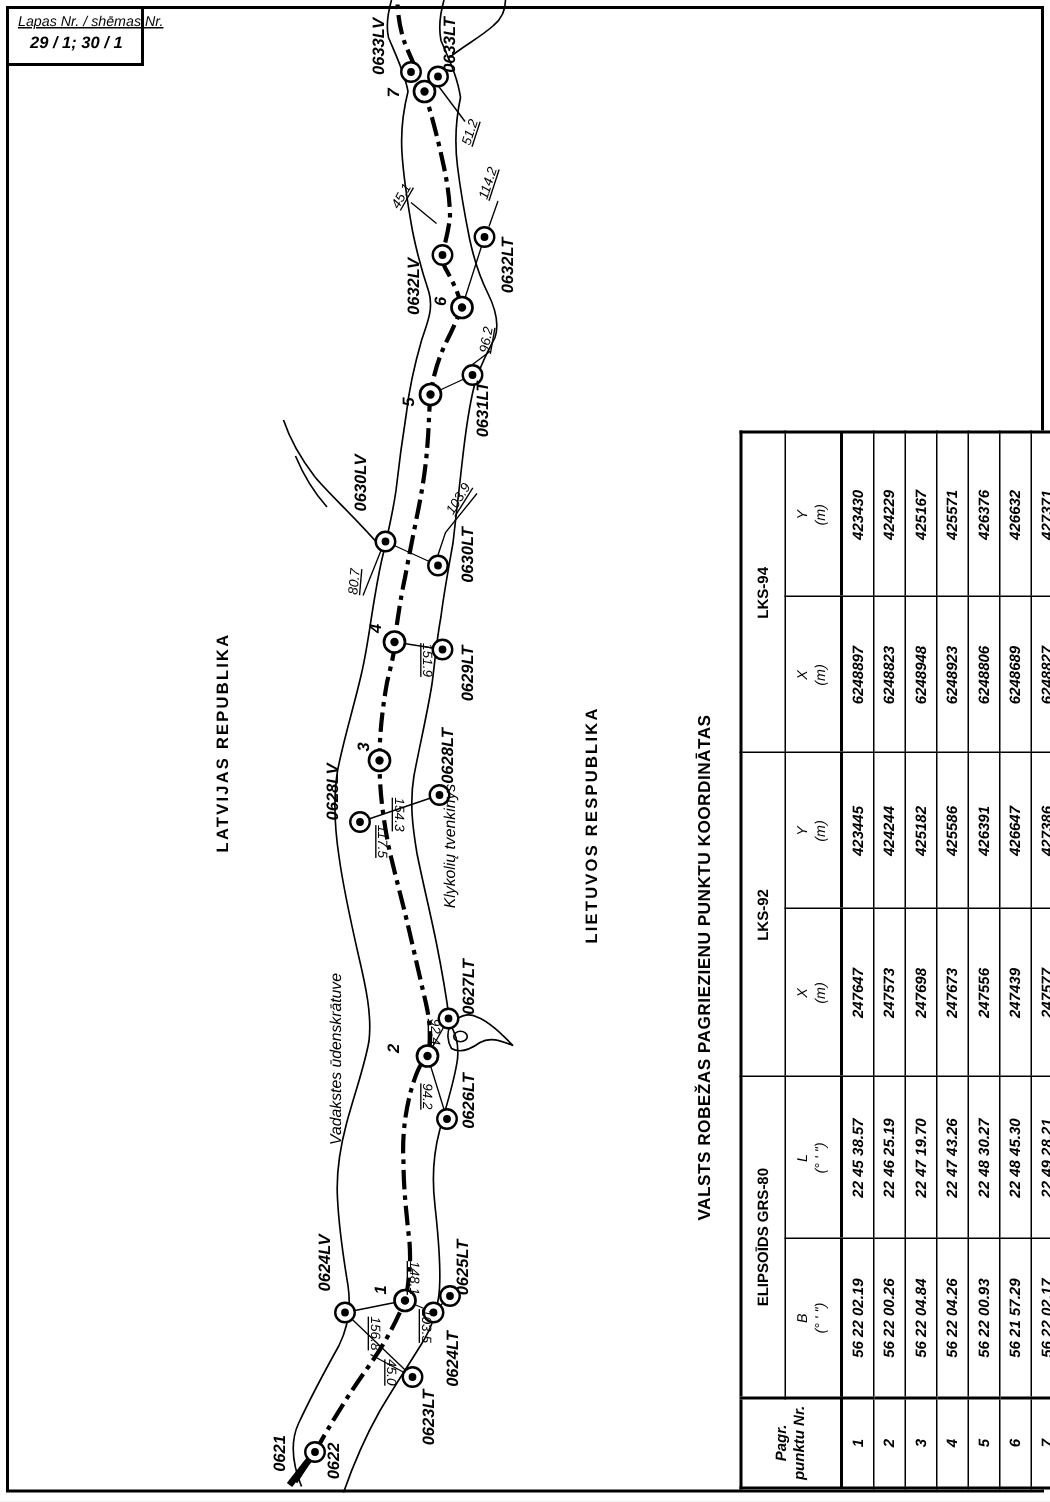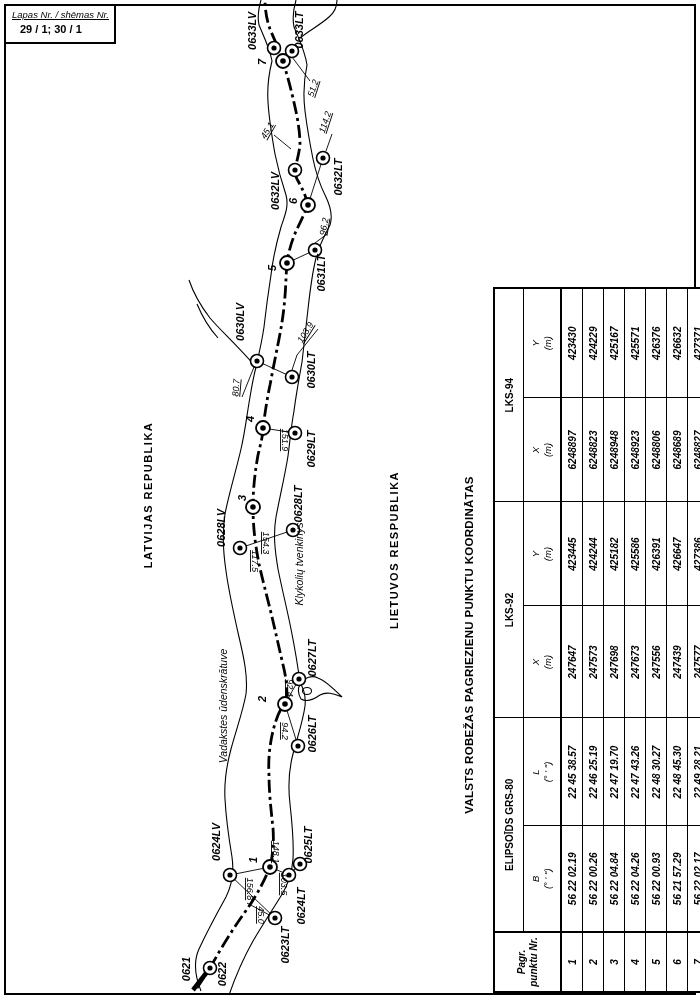--- a/index.html
+++ b/index.html
@@ -3,25 +3,25 @@
 <meta charset="utf-8">
 <style>
   html,body { margin:0; padding:0; background:#e8e8e8; }
   .page {
     position:relative; width:700px; height:1001px; background:#fff;
     font-family:"Liberation Sans", sans-serif; color:#000; overflow:hidden;
     margin:0 auto;
   }
   .frame { position:absolute; left:4px; top:4px; right:4px; bottom:6px; border:2.2px solid #000; }
   .sheetbox {
-    position:absolute; left:4px; top:4px; width:112px; height:40px;
+    position:absolute; left:4px; top:4px; width:92px; height:40px;
     border:2px solid #000; background:#fff; padding:3px 5px 0 6px; box-sizing:border-box;
   }
   .sheetbox .lbl { font-style:italic; font-size:9.5px; text-decoration:underline; white-space:nowrap; }
-  .sheetbox .val { font-weight:bold; font-size:11px; margin:3px 0 0 8px; }
+  .sheetbox .val { font-style:italic; font-weight:bold; font-size:11px; margin:3px 0 0 8px; }
 
   svg text { fill:#000; }
   .country { font-weight:bold; font-size:11px; letter-spacing:1.5px; }
   .water   { font-style:italic; font-size:10.5px; }
   .ptnum   { font-style:italic; font-weight:bold; font-size:11px; }
   .mon     { font-style:italic; font-weight:bold; font-size:11px; }
   .dist    { font-style:italic; font-size:9px; text-decoration:underline; }
   .maptitle{ font-weight:bold; font-size:11.5px; letter-spacing:0.3px; }
 
   .tablewrap {

